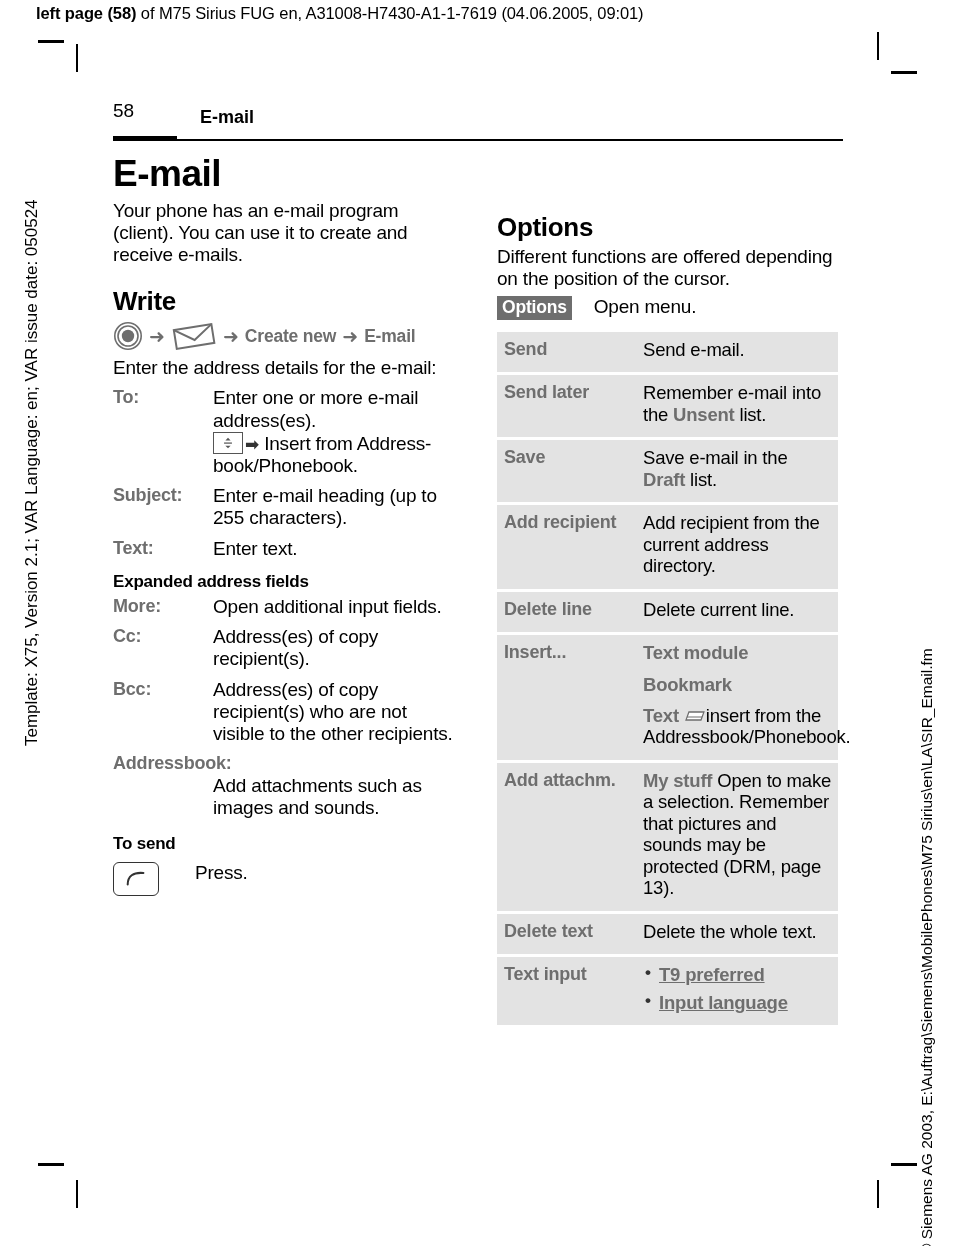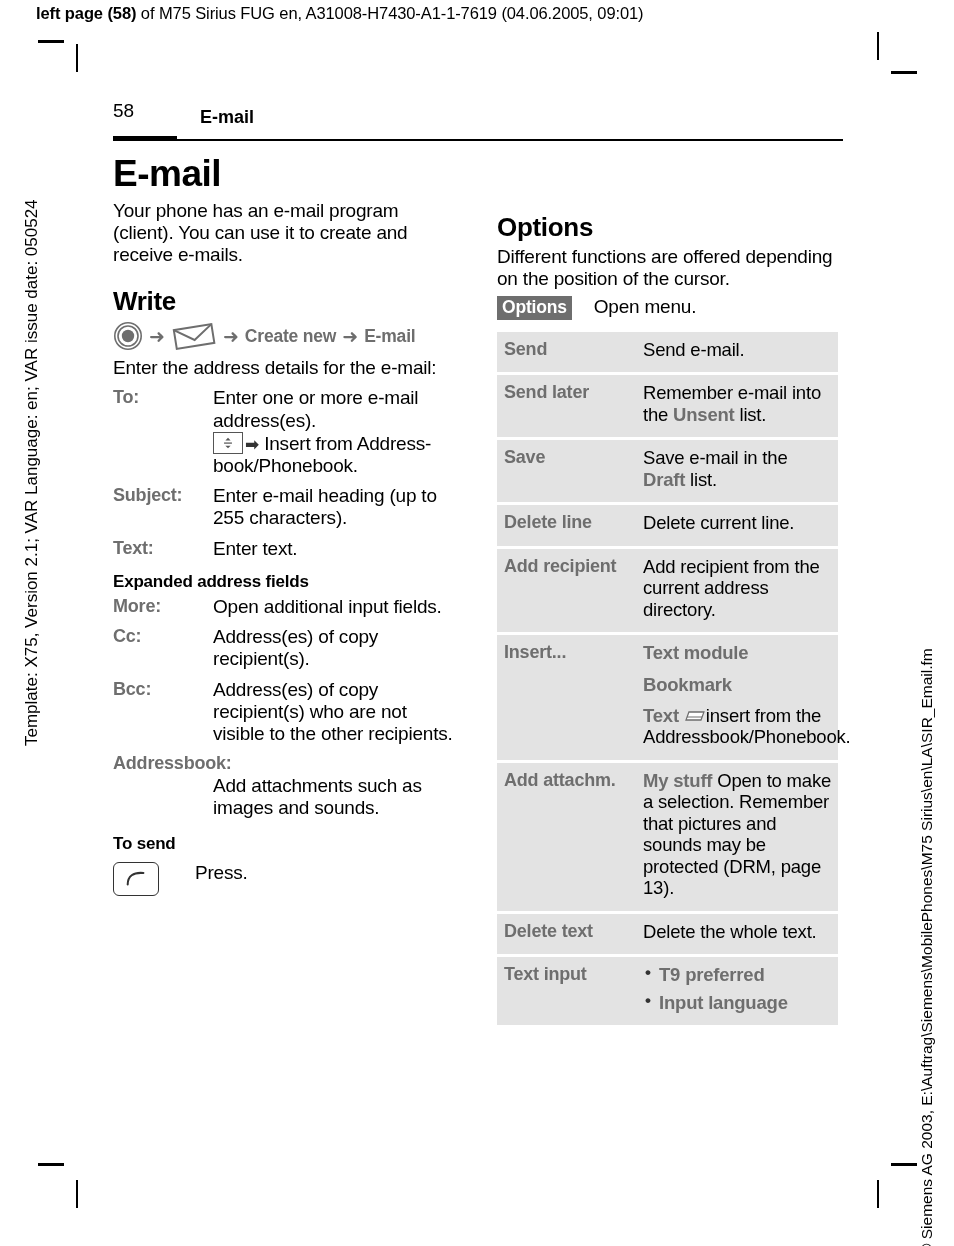--- a/index.html
+++ b/index.html
@@ -160,21 +160,21 @@
   .opt-desc{
     flex:1;padding-right:6px;
     font-size:18.5px;line-height:1.16;letter-spacing:-0.2px;
   }
   .g{color:#6e6e6e;font-weight:bold;}
   .opt-desc .blk{display:block;margin-bottom:10px;}
   .opt-desc .blk:last-child{margin-bottom:0;}
   .bullet-list{list-style:none;margin:0;padding:0;}
   .bullet-list li{
     position:relative;padding-left:16px;margin-bottom:6px;
-    font-size:18.5px;font-weight:bold;color:#6e6e6e;letter-spacing:-0.2px;
+    font-size:18.5px;font-weight:bold;color:#6e6e6e;letter-spacing:-0.2px;text-decoration:underline;
   }
   .bullet-list li:last-child{margin-bottom:0;}
   .bullet-list li:before{
     content:"•";position:absolute;left:2px;top:-1px;color:#333;font-size:17px;
   }
   .bookicon{display:inline-block;width:22px;height:15px;vertical-align:-2px;}
 </style>
 </head>
 <body>
 
@@ -316,27 +316,27 @@
         <div class="opt-name">Send later</div>
         <div class="opt-desc"><span>Remember e-mail into the </span><span class="g">Unsent</span><span> list.</span></div>
       </div>
 
       <div class="opt-row">
         <div class="opt-name">Save</div>
         <div class="opt-desc"><span>Save e-mail in the </span><span class="g">Draft</span><span> list.</span></div>
       </div>
 
       <div class="opt-row">
+        <div class="opt-name">Add recipient</div>
+        <div class="opt-desc">Add recipient from the current address directory.</div>
+      </div>
+
+      <div class="opt-row">
         <div class="opt-name">Delete line</div>
         <div class="opt-desc">Delete current line.</div>
-      </div>
-
-      <div class="opt-row">
-        <div class="opt-name">Add recipient</div>
-        <div class="opt-desc">Add recipient from the current address directory.</div>
       </div>
 
       <div class="opt-row">
         <div class="opt-name">Insert...</div>
         <div class="opt-desc">
           <span class="blk g">Text module</span>
           <span class="blk g">Bookmark</span>
           <span class="blk"><span class="g">Text</span>
             <span class="bookicon">
               <svg viewBox="0 0 22 15" width="22" height="15">

